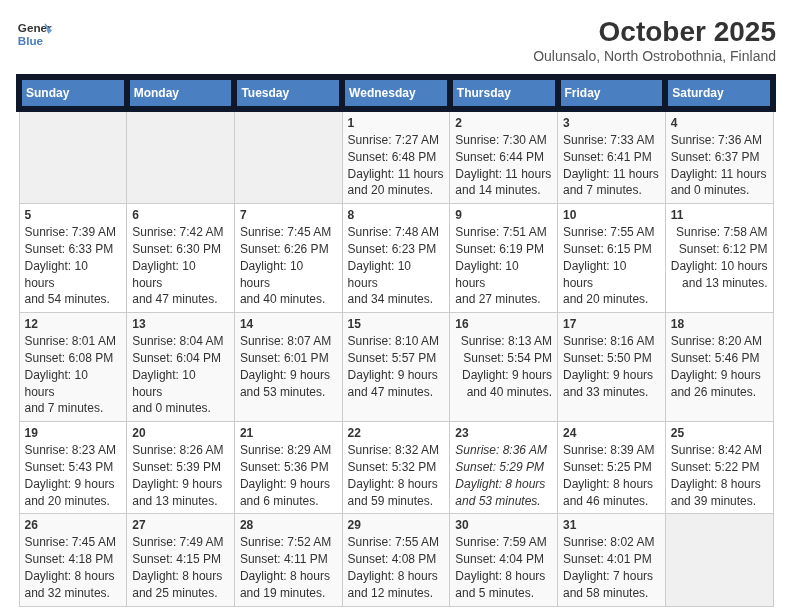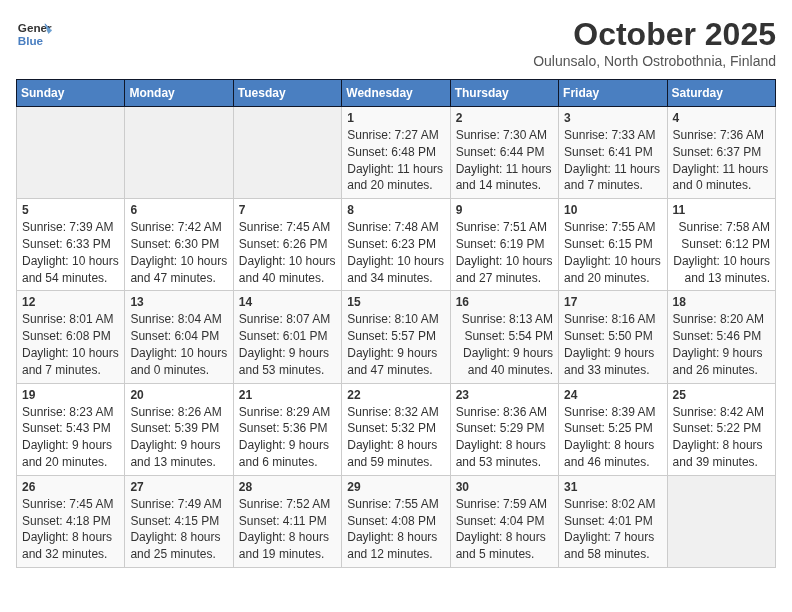--- a/index.html
+++ b/index.html
@@ -22,21 +22,21 @@
       gap: 4px;
     }
     .logo-icon {
       width: 36px;
       height: 36px;
     }
     .title-section {
       text-align: right;
     }
     .calendar-title {
-      font-size: 32px;
+      font-size: 28px;
       font-weight: bold;
       color: #333;
       text-align: right;
     }
     .calendar-subtitle {
       font-size: 14px;
       color: #555;
       margin-left: 15px;
     }
     table {
@@ -44,21 +44,21 @@
       border-collapse: collapse;
       table-layout: fixed;
     }
     thead tr th {
       background: #4a7fc1;
       color: #fff;
       font-size: 12px;
       font-weight: bold;
       padding: 6px 4px;
       text-align: left;
-      border: 1px solid #0f172a;
+      border: 6px solid #0f172a;
     }
     tbody tr td {
       border: 1px solid #ccc;
       vertical-align: top;
       padding: 4px 5px;
       font-size: 10px;
       color: #333;
       min-height: 80px;
       height: 90px;
     }
@@ -272,21 +272,21 @@
         </td>
         <td>
           <div class="day-number">22</div>
           <div class="day-info" style="white-space: pre-line;">Sunrise: 8:32 AM
 Sunset: 5:32 PM
 Daylight: 8 hours
 and 59 minutes.</div>
         </td>
         <td>
           <div class="day-number">23</div>
-          <div class="day-info" style="white-space: pre-line;">Sunrise: 8:36 AM
+          <div class="day-info" style="white-space: pre-line; font-style: italic;">Sunrise: 8:36 AM
 Sunset: 5:29 PM
 Daylight: 8 hours
 and 53 minutes.</div>
         </td>
         <td>
           <div class="day-number">24</div>
           <div class="day-info" style="white-space: pre-line;">Sunrise: 8:39 AM
 Sunset: 5:25 PM
 Daylight: 8 hours
 and 46 minutes.</div>

